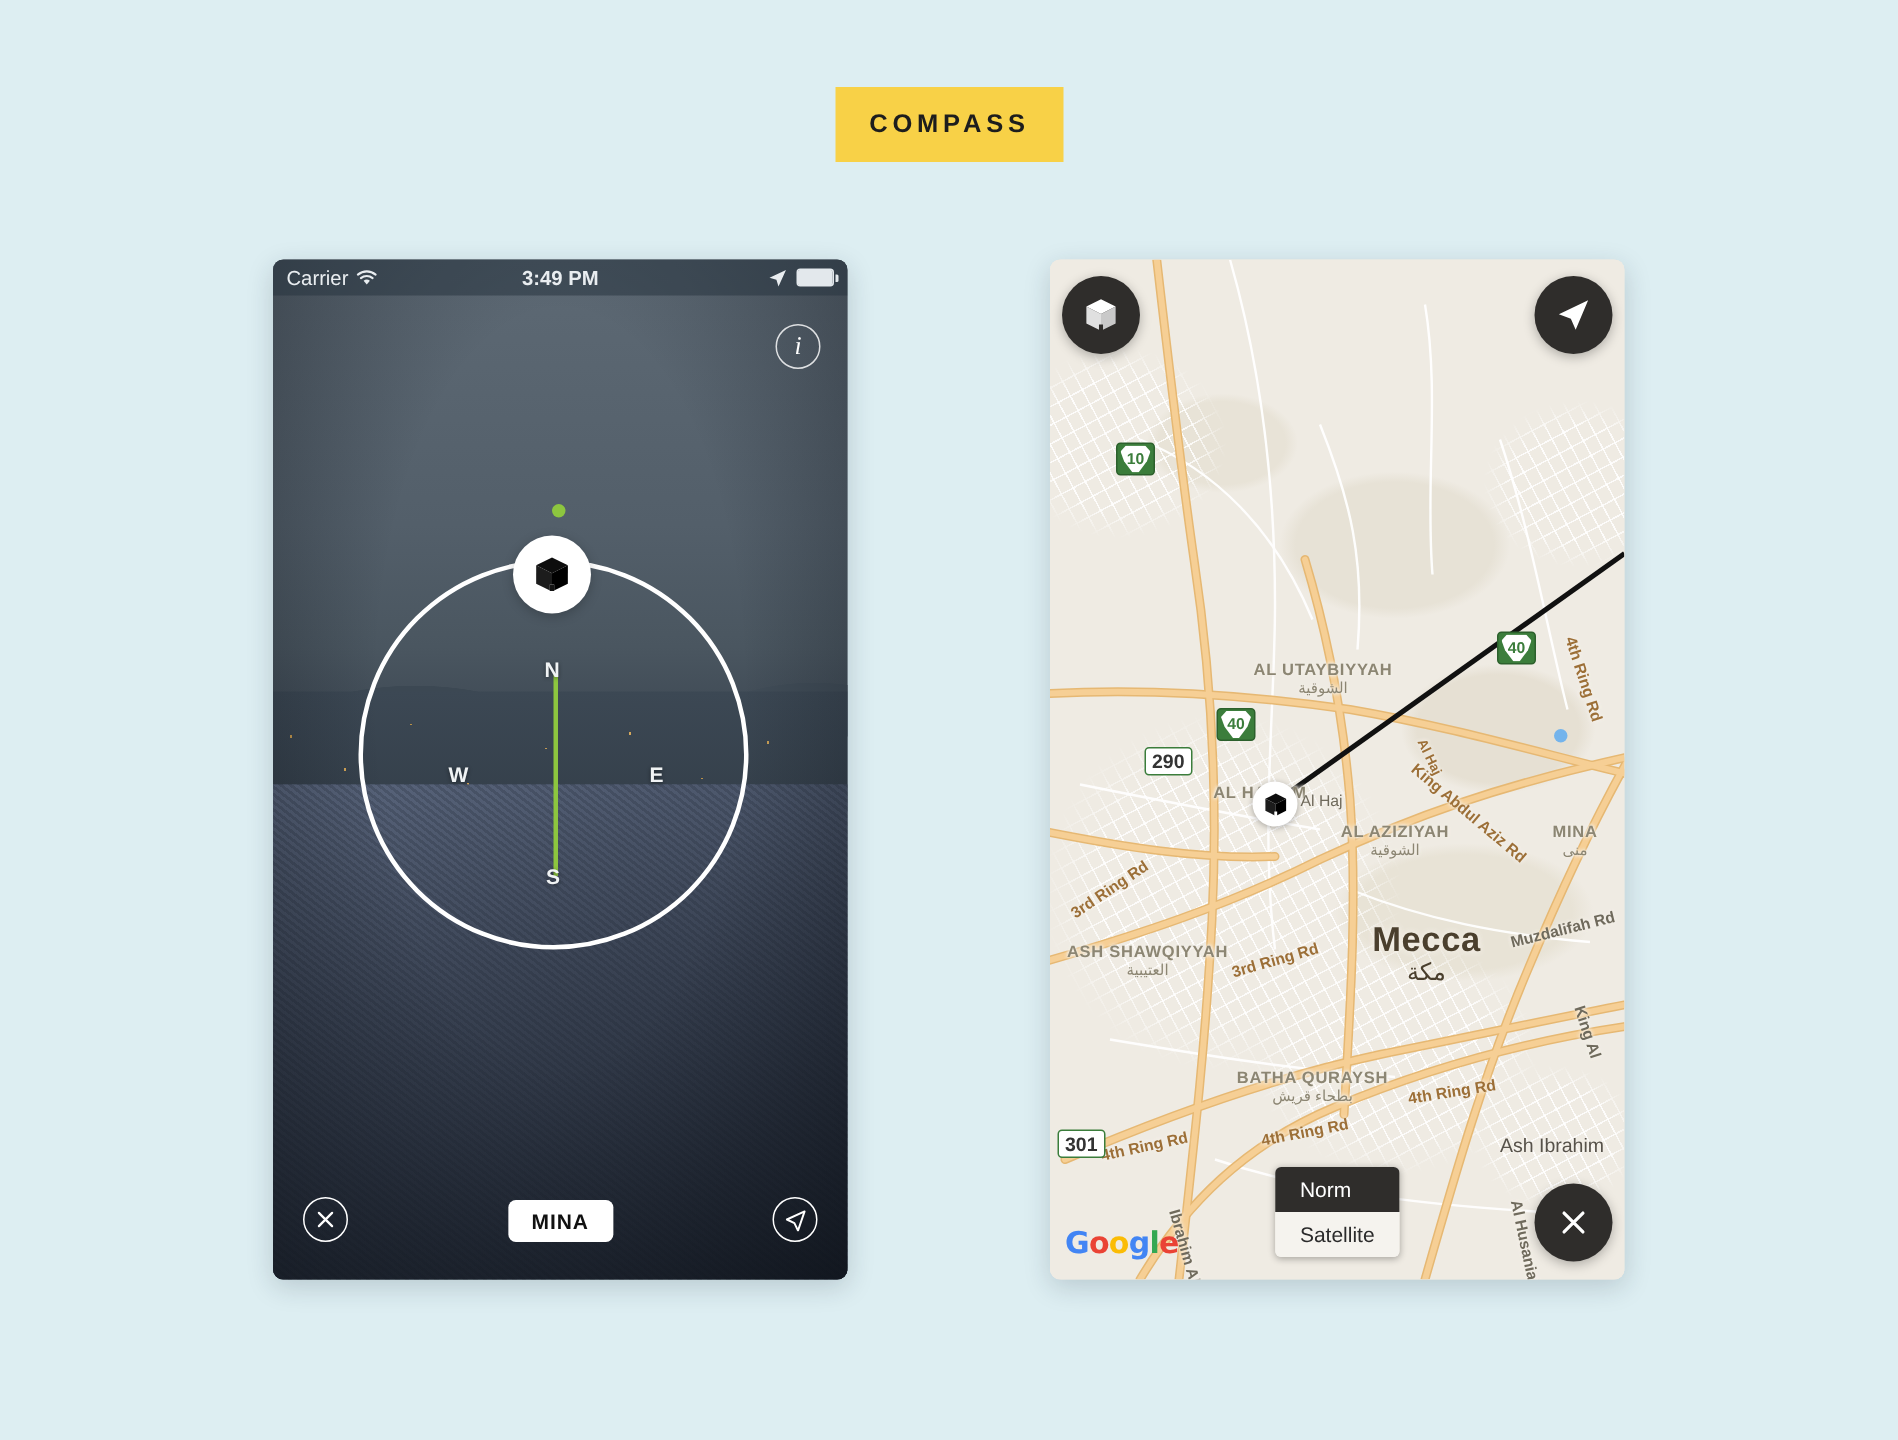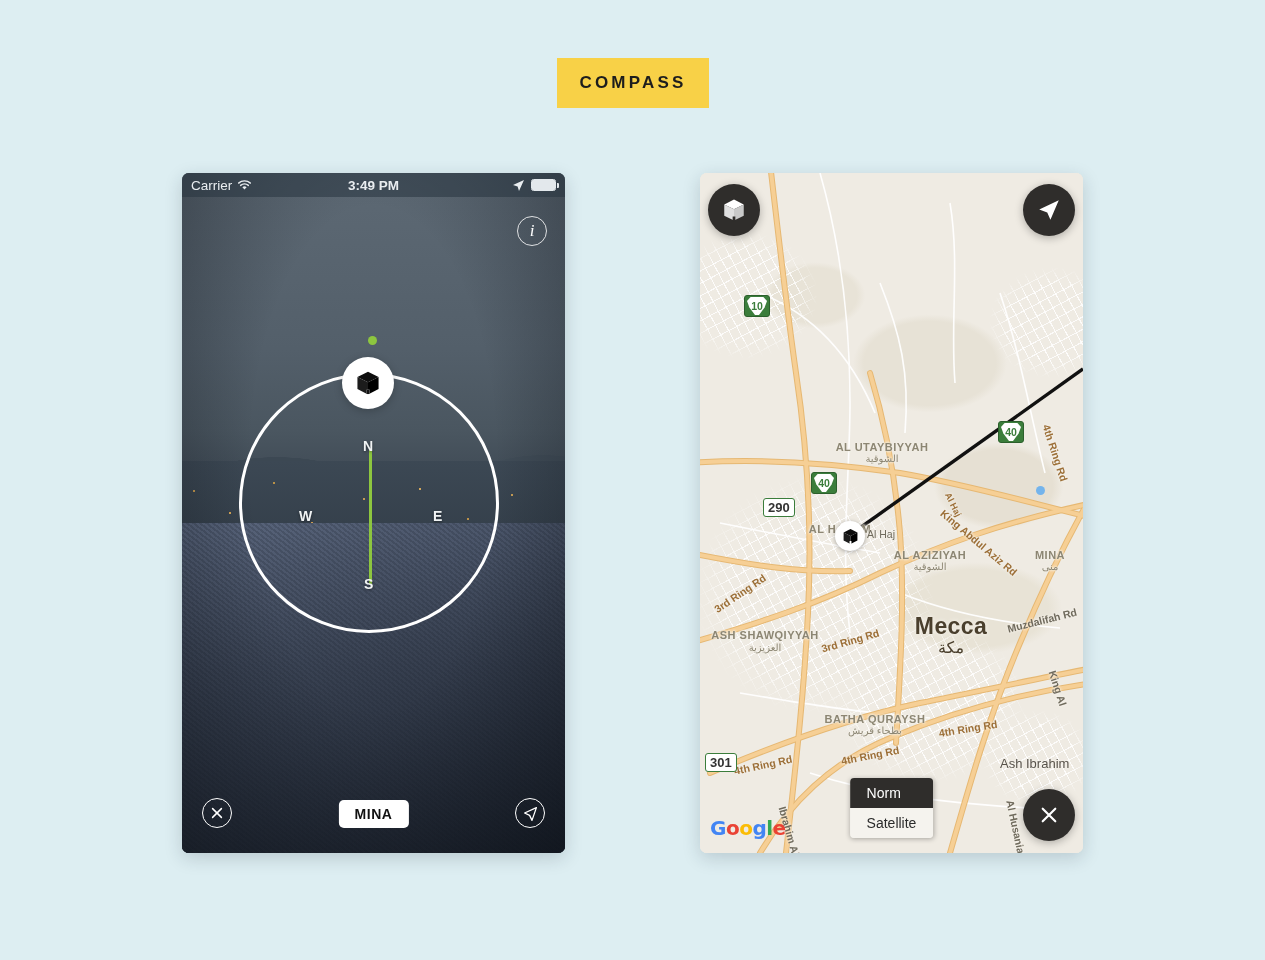--- a/index.html
+++ b/index.html
@@ -425,21 +425,21 @@
     <div class="map-label" style="left:175px; top:376px; width:110px">
       <span>AL AZIZIYAH</span>
       <span class="ar">الشوقية</span>
     </div>
     <div class="map-label" style="left:315px; top:376px; width:70px">
       <span>MINA</span>
       <span class="ar">منى</span>
     </div>
     <div class="map-label" style="left:10px; top:456px; width:110px; line-height:1.15">
       <span style="white-space:normal">ASH SHAWQIYYAH</span>
-      <span class="ar">العزيزية</span>
+      <span class="ar">العتيبية</span>
     </div>
     <div class="map-label" style="left:95px; top:540px; width:160px">
       <span>BATHA QURAYSH</span>
       <span class="ar">بطحاء قريش</span>
     </div>
     <div class="map-label" style="left:95px; top:350px; width:90px">AL HARAM</div>
 
     <div class="place-label" style="left:167px; top:355px">Al Haj</div>
     <div class="place-label" style="left:300px; top:583px; font-size:13px; color:#57524a">Ash Ibrahim</div>
 

